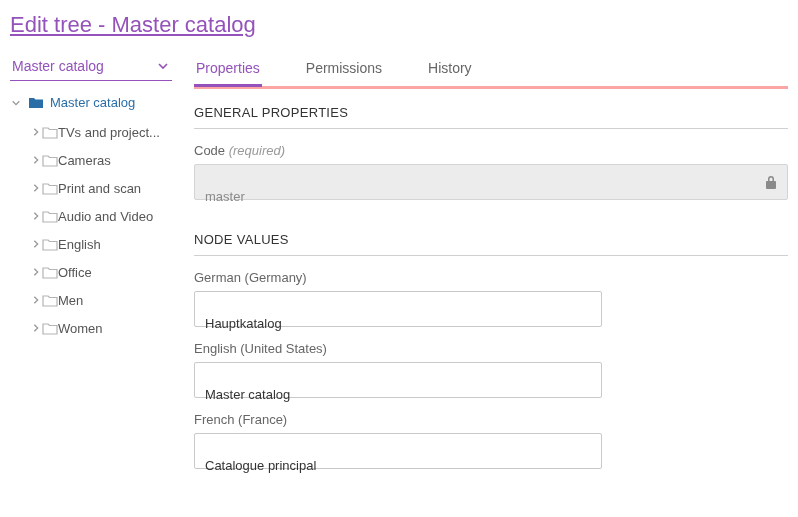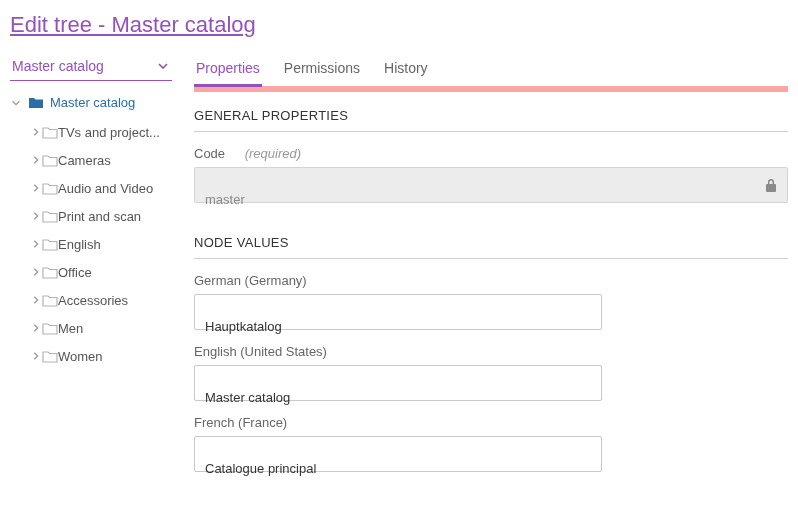--- a/index.html
+++ b/index.html
@@ -63,22 +63,22 @@
   .tree-item {
     display: flex; align-items: center; 
     height: 28px;
     color: #555;
     cursor: pointer;
     font-size: 13px;
   }
   
   .main { flex: 1; min-width: 0; }
   .tabs {
-    display: flex; gap: 20px;
-    border-bottom: 6px solid #fca5a5;
+    display: flex; gap: 42px;
+    border-bottom: 3px solid #fca5a5;
   }
   .tab {
     padding: 6px 2px 10px 2px;
     font-size: 14px;
     color: #666;
     cursor: pointer;
     position: relative;
   }
   .tab.active {
     color: #9452ba;
@@ -99,21 +99,21 @@
     border-bottom: 1px solid #d0d0d0;
     margin-bottom: 14px;
   }
   .section-heading.nv { margin-top: 16px; }
   .field { margin-bottom: 14px; }
   .field-label {
     font-size: 13px;
     color: #666;
     margin-bottom: 6px;
   }
-  .field-label .req { font-style: italic; color: #999; margin-left: 16px; }
+  .field-label .req { font-style: italic; color: #999; }
   .input-wrap {
     position: relative;
     border: 1px solid #c9c9c9;
     border-radius: 2px;
     background: #fff;
     height: 36px;
     display: flex; align-items: center;
   }
   .input-wrap.narrow { width: 408px; }
   .input-wrap.locked {
@@ -201,73 +201,60 @@
         <span class="expand">
             <svg viewBox="0 0 12 12">
               <polyline points="4,2 8,6 4,10"></polyline>
             </svg>
           </span>
         <span class="folder-icon child">
             <svg viewBox="0 0 16 13">
               <path d="M1 2 L6 2 L7.5 3.5 L15 3.5 L15 12 L1 12 Z"></path>
             </svg>
           </span>
+        <span>Print and scan</span>
+      </div>
+      <div class="tree-item">
+        <span class="expand">
+            <svg viewBox="0 0 12 12">
+              <polyline points="4,2 8,6 4,10"></polyline>
+            </svg>
+          </span>
+        <span class="folder-icon child">
+            <svg viewBox="0 0 16 13">
+              <path d="M1 2 L6 2 L7.5 3.5 L15 3.5 L15 12 L1 12 Z"></path>
+            </svg>
+          </span>
         <span>Audio and Video</span>
       </div>
       <div class="tree-item">
         <span class="expand">
             <svg viewBox="0 0 12 12">
               <polyline points="4,2 8,6 4,10"></polyline>
             </svg>
           </span>
         <span class="folder-icon child">
             <svg viewBox="0 0 16 13">
               <path d="M1 2 L6 2 L7.5 3.5 L15 3.5 L15 12 L1 12 Z"></path>
             </svg>
           </span>
-        <span>Print and scan</span>
-      </div>
-      <div class="tree-item">
-        <span class="expand">
-            <svg viewBox="0 0 12 12">
-              <polyline points="4,2 8,6 4,10"></polyline>
-            </svg>
-          </span>
-        <span class="folder-icon child">
-            <svg viewBox="0 0 16 13">
-              <path d="M1 2 L6 2 L7.5 3.5 L15 3.5 L15 12 L1 12 Z"></path>
-            </svg>
-          </span>
         <span>English</span>
       </div>
       <div class="tree-item">
         <span class="expand">
             <svg viewBox="0 0 12 12">
               <polyline points="4,2 8,6 4,10"></polyline>
             </svg>
           </span>
         <span class="folder-icon child">
             <svg viewBox="0 0 16 13">
               <path d="M1 2 L6 2 L7.5 3.5 L15 3.5 L15 12 L1 12 Z"></path>
             </svg>
           </span>
         <span>Office</span>
-      </div>
-      <div class="tree-item">
-        <span class="expand">
-            <svg viewBox="0 0 12 12">
-              <polyline points="4,2 8,6 4,10"></polyline>
-            </svg>
-          </span>
-        <span class="folder-icon child">
-            <svg viewBox="0 0 16 13">
-              <path d="M1 2 L6 2 L7.5 3.5 L15 3.5 L15 12 L1 12 Z"></path>
-            </svg>
-          </span>
-        <span>Accessories</span>
       </div>
       <div class="tree-item">
         <span class="expand">
             <svg viewBox="0 0 12 12">
               <polyline points="4,2 8,6 4,10"></polyline>
             </svg>
           </span>
         <span class="folder-icon child">
             <svg viewBox="0 0 16 13">
               <path d="M1 2 L6 2 L7.5 3.5 L15 3.5 L15 12 L1 12 Z"></path>

